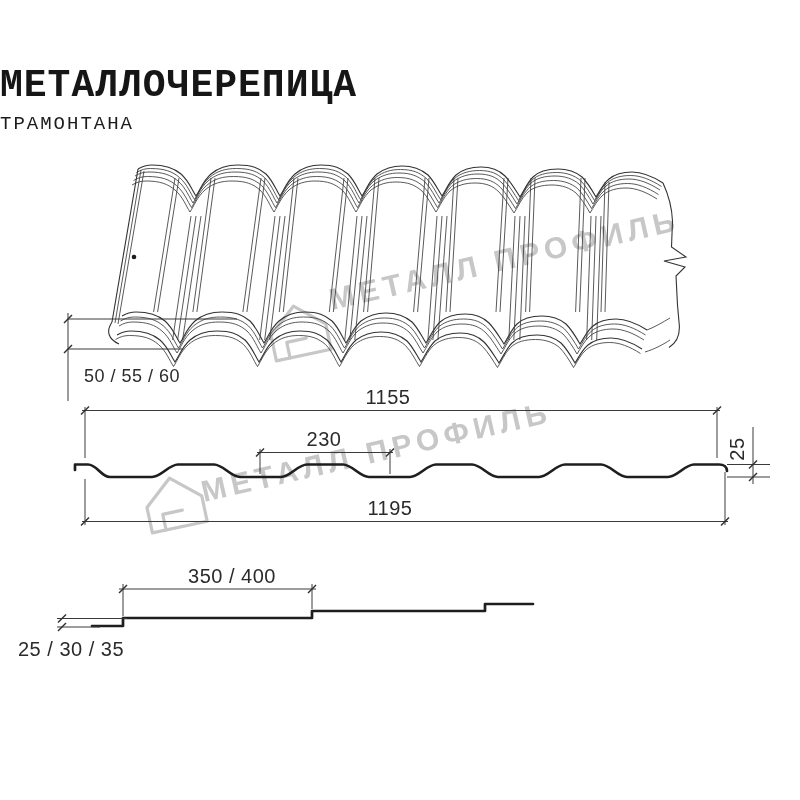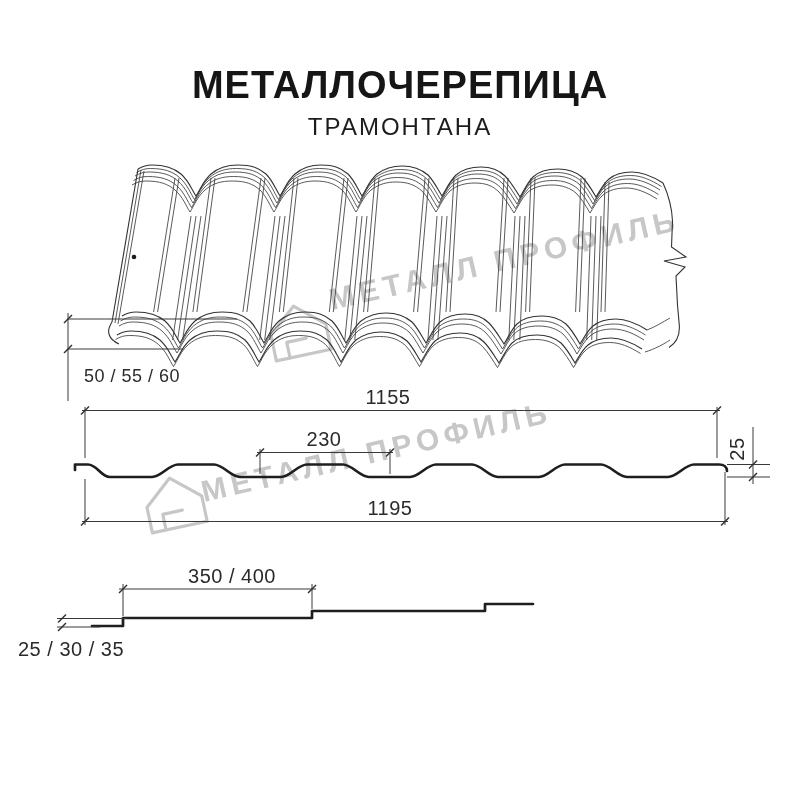--- a/index.html
+++ b/index.html
@@ -1,20 +1,20 @@
 <!DOCTYPE html>
 <html><head>
 <meta charset="utf-8">
 <style>
   html,body{margin:0;padding:0;background:#ffffff;}
   .page{position:relative;width:800px;height:800px;background:#fff;overflow:hidden;
         font-family:"Liberation Sans",sans-serif;color:#111;}
-  header{position:absolute;top:0;left:0;width:800px;text-align:center;z-index:2;}
+  header{position:absolute;top:0;left:0;width:800px;text-align:left;z-index:2;font-family:Liberation Mono, monospace;}
   h1{margin:64px 0 0 0;font-size:38px;font-weight:700;letter-spacing:1px;color:#161616;}
-  .subtitle{margin-top:6px;font-size:24px;font-weight:400;letter-spacing:2px;color:#1c1c1c;}
+  .subtitle{margin-top:6px;font-size:19px;font-weight:400;letter-spacing:2px;color:#1c1c1c;}
   svg{position:absolute;top:0;left:0;}
   .thin{stroke:#3a3a3a;stroke-width:1;fill:none;}
   .rib{stroke:#3c3c3c;stroke-width:0.85;fill:none;}
   .edge{stroke:#333;stroke-width:1.1;fill:none;}
   .tick{stroke:#2f2f2f;stroke-width:1.4;fill:none;}
   .thick{stroke:#1e1e1e;stroke-width:2.7;fill:none;stroke-linecap:round;stroke-linejoin:round;}
   .dimtxt{font-family:"Liberation Sans",sans-serif;font-size:20px;fill:#2b2b2b;letter-spacing:0.5px;}
   .dimtxt-sm{font-family:"Liberation Sans",sans-serif;font-size:18px;fill:#2b2b2b;letter-spacing:0.5px;}
   .wm{font-family:"Liberation Sans",sans-serif;font-size:30px;font-weight:700;
       fill:#c7c7c7;letter-spacing:5px;}

